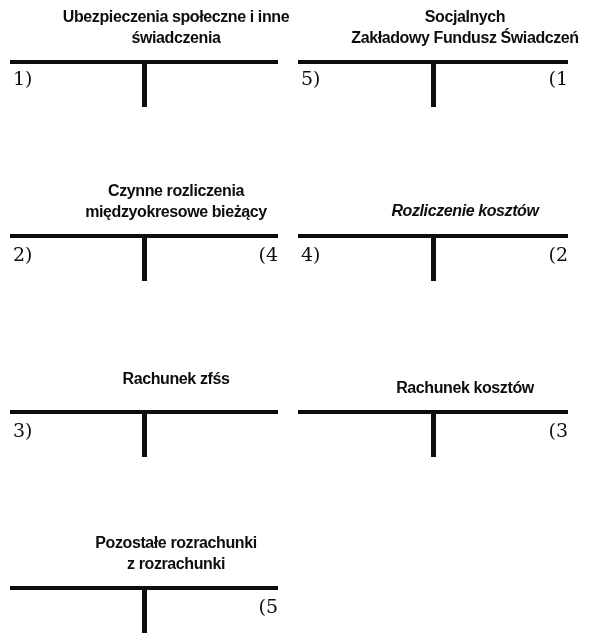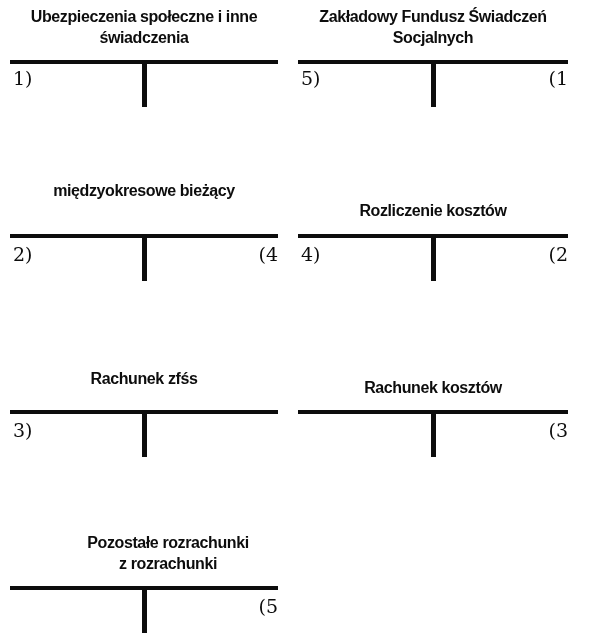--- a/index.html
+++ b/index.html
@@ -14,20 +14,21 @@
   }
   .acct-title {
     position: absolute;
     width: 290px;
     text-align: center;
     font-weight: bold;
     font-size: 16px;
     line-height: 21px;
     letter-spacing: -0.4px;
     color: #0d0d0d;
+    padding-left: 32px;
   }
   .hline {
     position: absolute;
     height: 4px;
     background: #0d0d0d;
   }
   .vline {
     position: absolute;
     width: 5px;
     height: 47px;
@@ -53,41 +54,42 @@
       <div>Ubezpieczenia społeczne i inne</div>
       <div>świadczenia</div>
     </div>
     <div class="hline" style="left:10px; top:60px; width:268px;"></div>
     <div class="vline" style="left:142px; top:60px;"></div>
     <div class="entry debit" style="left:13px; top:68px;">1)</div>
   </div>
 
   <div>
     <div class="acct-title" style="left:288px; top:6px;">
+      <div>Socjalnych</div>
       <div>Zakładowy Fundusz Świadczeń</div>
-      <div>Socjalnych</div>
     </div>
     <div class="hline" style="left:298px; top:60px; width:270px;"></div>
     <div class="vline" style="left:431px; top:60px;"></div>
     <div class="entry debit" style="left:301px; top:68px;">5)</div>
     <div class="entry credit" style="right:44px; top:68px;">(1</div>
   </div>
 
   <div>
     <div class="acct-title" style="left:-1px; top:180px;">
+      <div>Czynne rozliczenia</div>
       <div>międzyokresowe bieżący</div>
     </div>
     <div class="hline" style="left:10px; top:234px; width:268px;"></div>
     <div class="vline" style="left:142px; top:234px;"></div>
     <div class="entry debit" style="left:13px; top:244px;">2)</div>
     <div class="entry credit" style="right:334px; top:244px;">(4</div>
   </div>
 
   <div>
-    <div class="acct-title" style="left:288px; top:200px;">
+    <div class="acct-title" style="left:288px; top:200px;font-style:italic;">
       <div>Rozliczenie kosztów</div>
     </div>
     <div class="hline" style="left:298px; top:234px; width:270px;"></div>
     <div class="vline" style="left:431px; top:234px;"></div>
     <div class="entry debit" style="left:301px; top:244px;">4)</div>
     <div class="entry credit" style="right:44px; top:244px;">(2</div>
   </div>
 
   <div>
     <div class="acct-title" style="left:-1px; top:368px;">
@@ -101,21 +103,21 @@
   <div>
     <div class="acct-title" style="left:288px; top:377px;">
       <div>Rachunek kosztów</div>
     </div>
     <div class="hline" style="left:298px; top:410px; width:270px;"></div>
     <div class="vline" style="left:431px; top:410px;"></div>
     <div class="entry credit" style="right:44px; top:420px;">(3</div>
   </div>
 
   <div>
-    <div class="acct-title" style="left:-1px; top:532px;margin-left:24px;">
+    <div class="acct-title" style="left:-1px; top:532px;">
       <div>Pozostałe rozrachunki</div>
       <div>z rozrachunki</div>
     </div>
     <div class="hline" style="left:10px; top:586px; width:268px;"></div>
     <div class="vline" style="left:142px; top:586px;"></div>
     <div class="entry credit" style="right:334px; top:596px;">(5</div>
   </div>
 
 </div>
 

